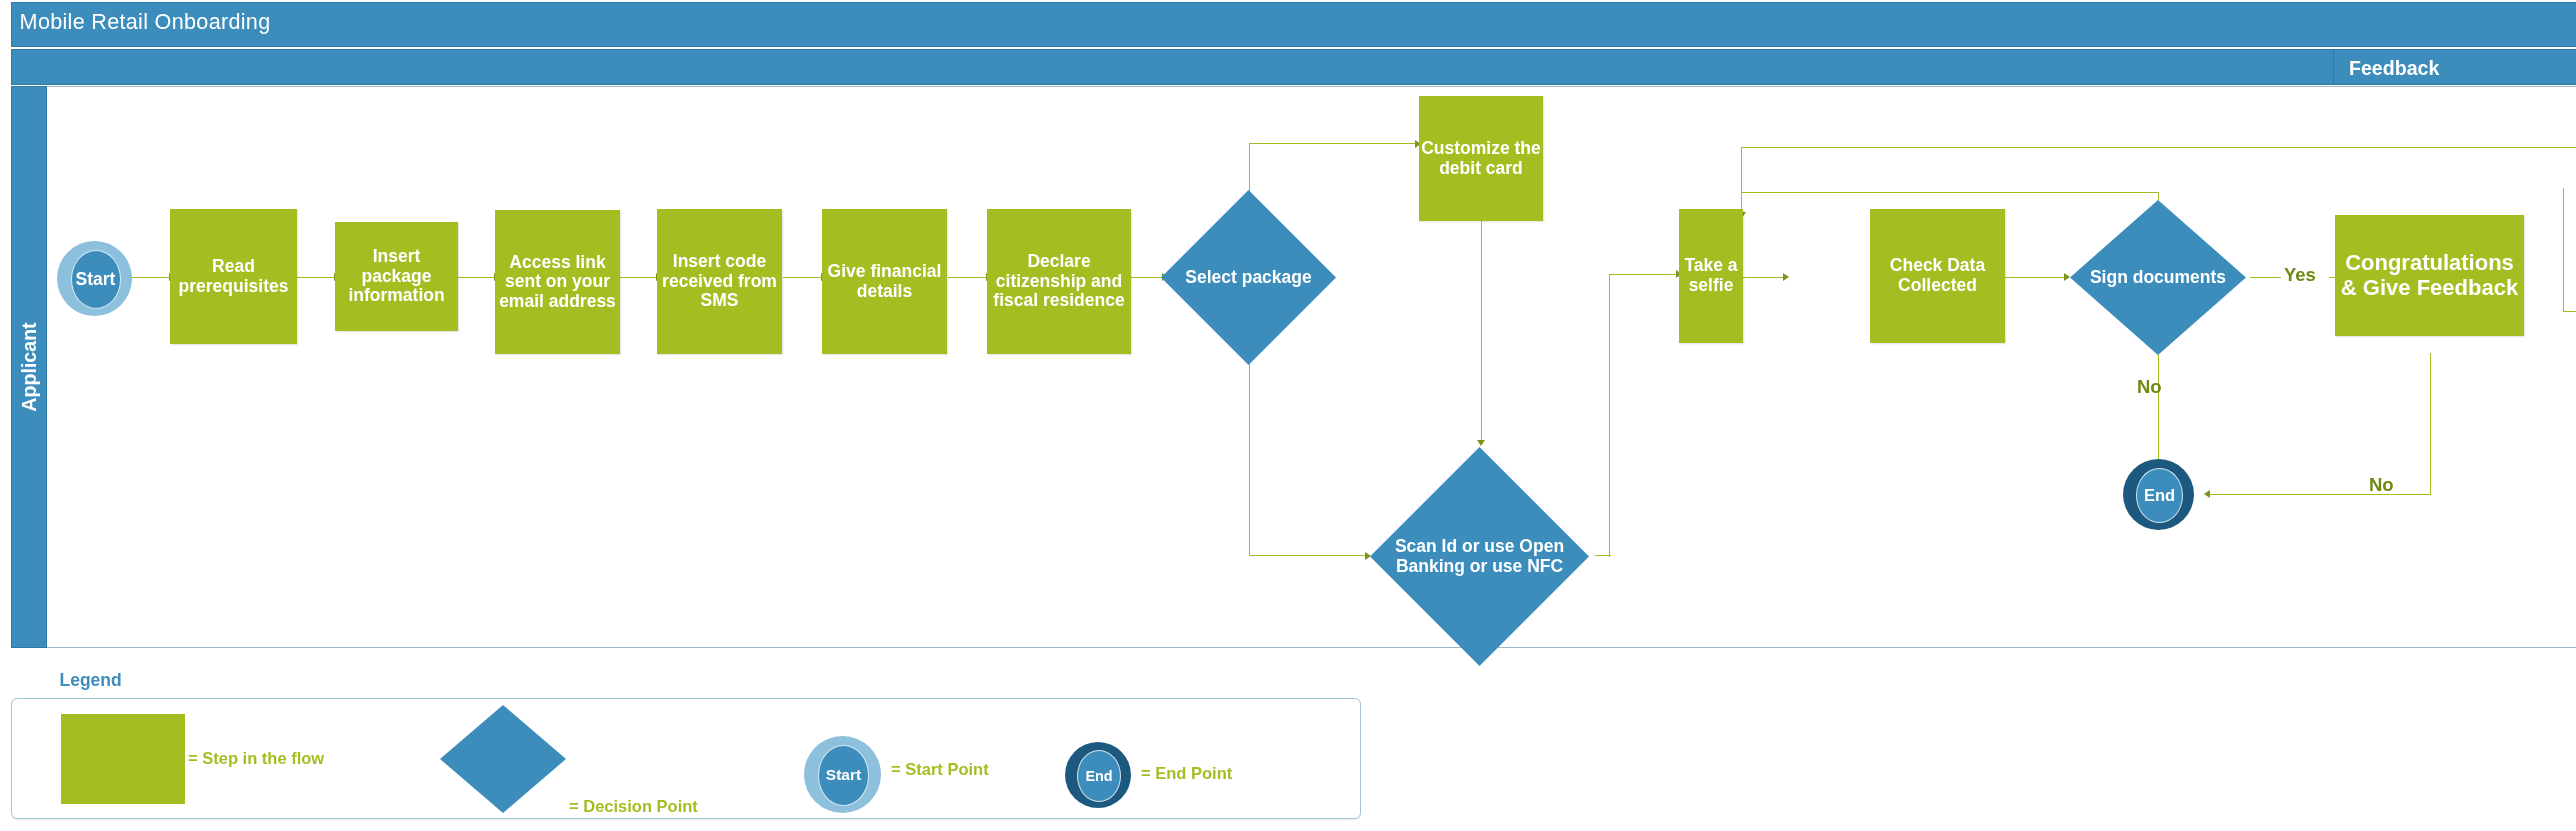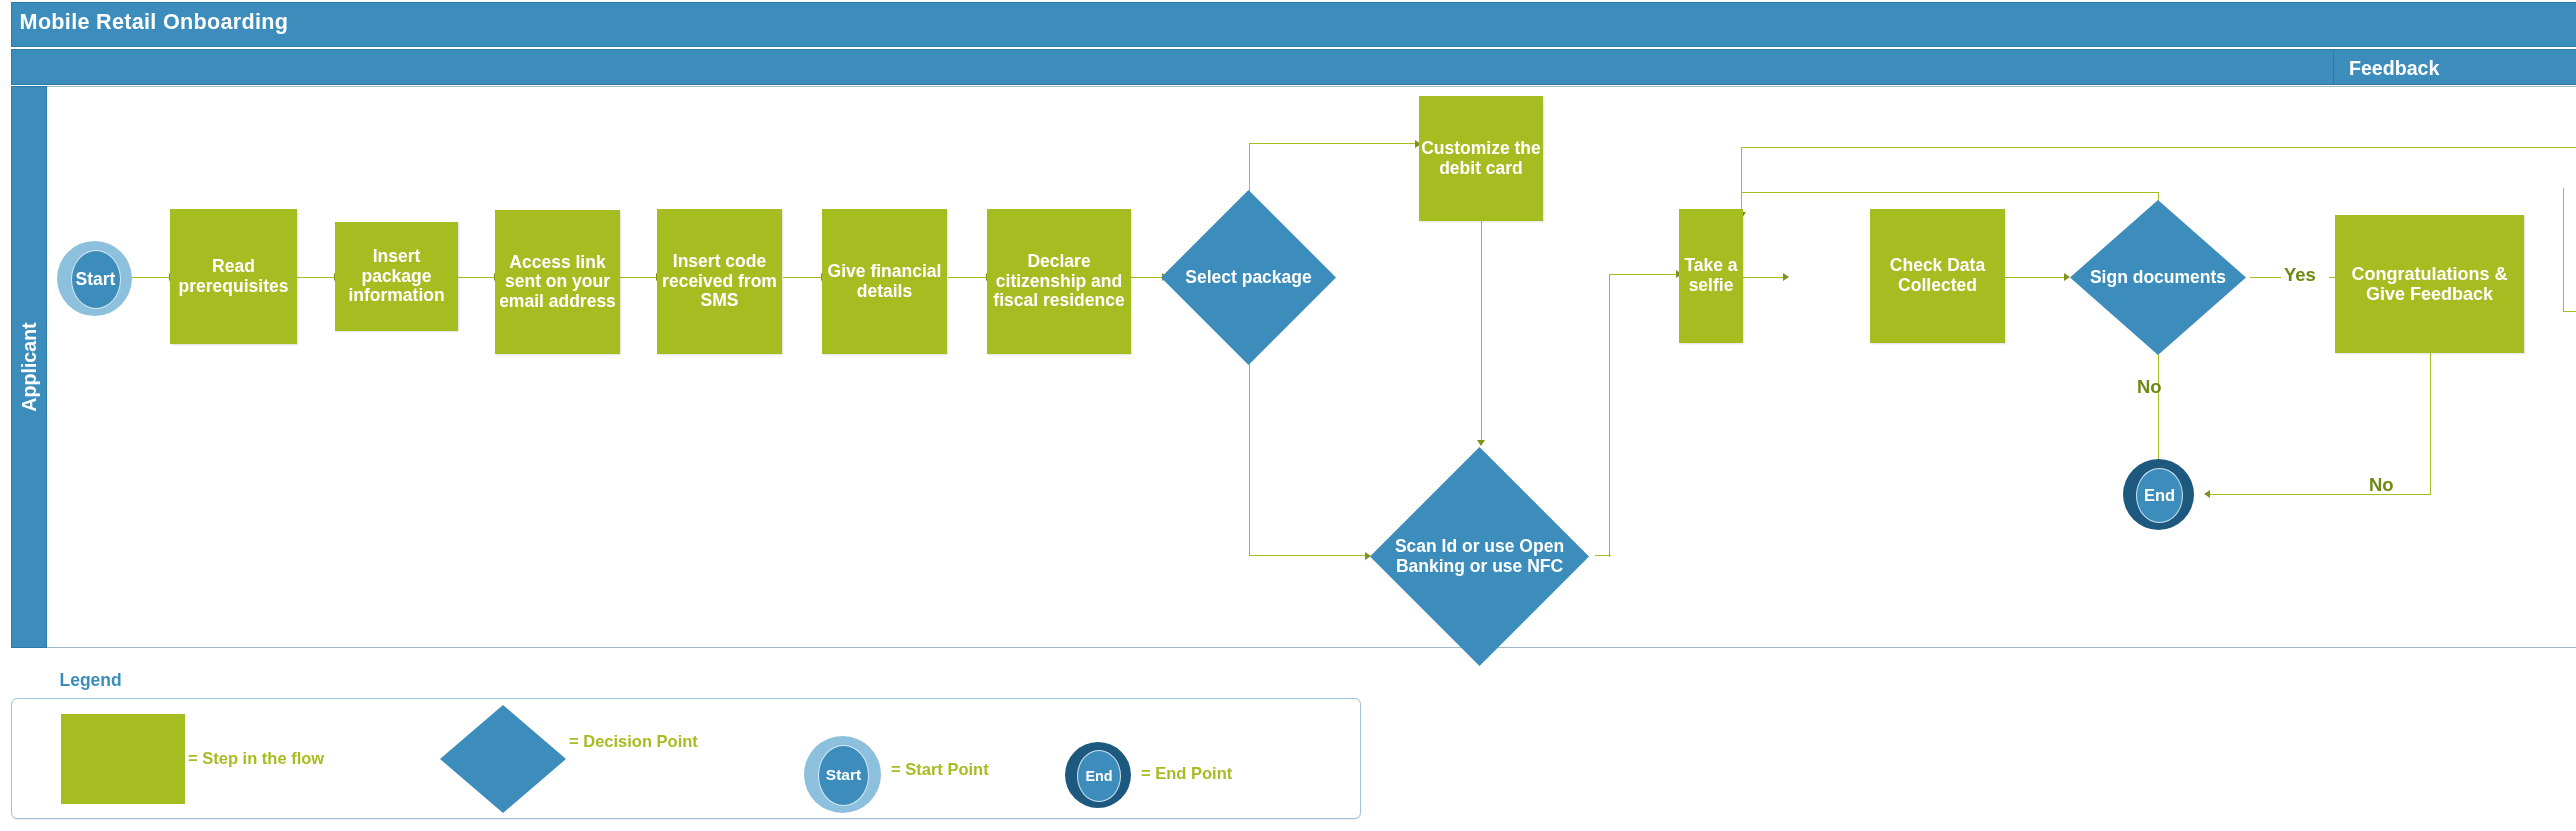--- a/index.html
+++ b/index.html
@@ -6,21 +6,21 @@
   body{font-family:"Liberation Sans",sans-serif;}
   #root{position:relative;width:2946px;height:832px;background:#ffffff;overflow:hidden;}
 
   
   .pool-title-bar{
     position:absolute;left:11.3px;top:2.1px;width:2931px;height:45px;
     background:#3c8dbc;border:0.5px solid #2d7aa6;box-sizing:border-box;
   }
   .pool-title{
     position:absolute;left:19.6px;top:9.3px;
-    font-size:21.6px;font-weight:bold;color:#ffffff;letter-spacing:0.3px;white-space:nowrap;
+    font-size:21.6px;font-weight:normal;color:#ffffff;letter-spacing:0.3px;white-space:nowrap;
   }
 
   
   .lane-header-strip{
     position:absolute;left:11.3px;top:49px;width:2931px;height:36px;
     background:#3c8dbc;border:0.5px solid #2d7aa6;box-sizing:border-box;
   }
   .lane-hdr-label{
     position:absolute;top:57px;
     font-size:19.6px;font-weight:bold;color:#ffffff;white-space:nowrap;
@@ -84,21 +84,21 @@
   .legend-box{
     position:absolute;left:11.3px;top:698px;width:1350px;height:121px;
     background:#ffffff;border:0.5px solid #9fc4da;border-radius:6.2px;box-sizing:border-box;
     box-shadow:0 0.5px 1px rgba(0,0,0,.08);
   }
   .lg-swatch-rect{position:absolute;left:61px;top:714px;width:124px;height:90px;background:#a6bd22;}
   .lg-swatch-diamond{position:absolute;left:440px;top:705px;width:126px;height:108px;background:#3c8dbc;
     clip-path:polygon(50% 0,100% 50%,50% 100%,0 50%);}
   .lg-text{position:absolute;font-size:16.5px;font-weight:bold;color:#a6bd22;white-space:nowrap;}
   #lg-t1{left:188px;top:749px;}
-  #lg-t2{left:569px;top:732px;}
+  #lg-t2{left:569px;top:797px;}
   #lg-t3{left:891px;top:760px;}
   #lg-t4{left:1141px;top:764px;}
 
   .lg-start{left:804px;top:736px;width:77px;height:77px;}
   .lg-end{left:1065px;top:742px;width:66px;height:66px;}
 
   
   .conn{position:absolute;background:#a6bd22;}
   .conn.h{height:1px;}
   .conn.v{width:1px;}
@@ -243,21 +243,21 @@
 
   <div class="node proc" style="left:1870px;top:209px;width:135px;height:134px;font-size:17.5px;">
     <span>Check Data Collected</span>
   </div>
 
   <div class="node decision" style="left:2070px;top:200px;width:176px;height:155px;">
     <div class="dshape"></div>
     <div class="dtext" style="font-size:17.5px;">Sign documents</div>
   </div>
 
-  <div class="node proc" style="left:2335px;top:215px;width:189px;height:138px;font-size:18px;">
+  <div class="node proc" style="left:2335px;top:215px;width:189px;height:121px;font-size:22px;">
     <span>Congratulations &amp; Give Feedback</span>
   </div>
 
   <div class="terminator term-end node" style="left:2123px;top:459px;width:71px;height:71px;">
     <div class="inner" style="font-size:16.5px;">End</div>
   </div>
 
   <div class="legend-title">Legend</div>
   <div class="legend-box"></div>
 

